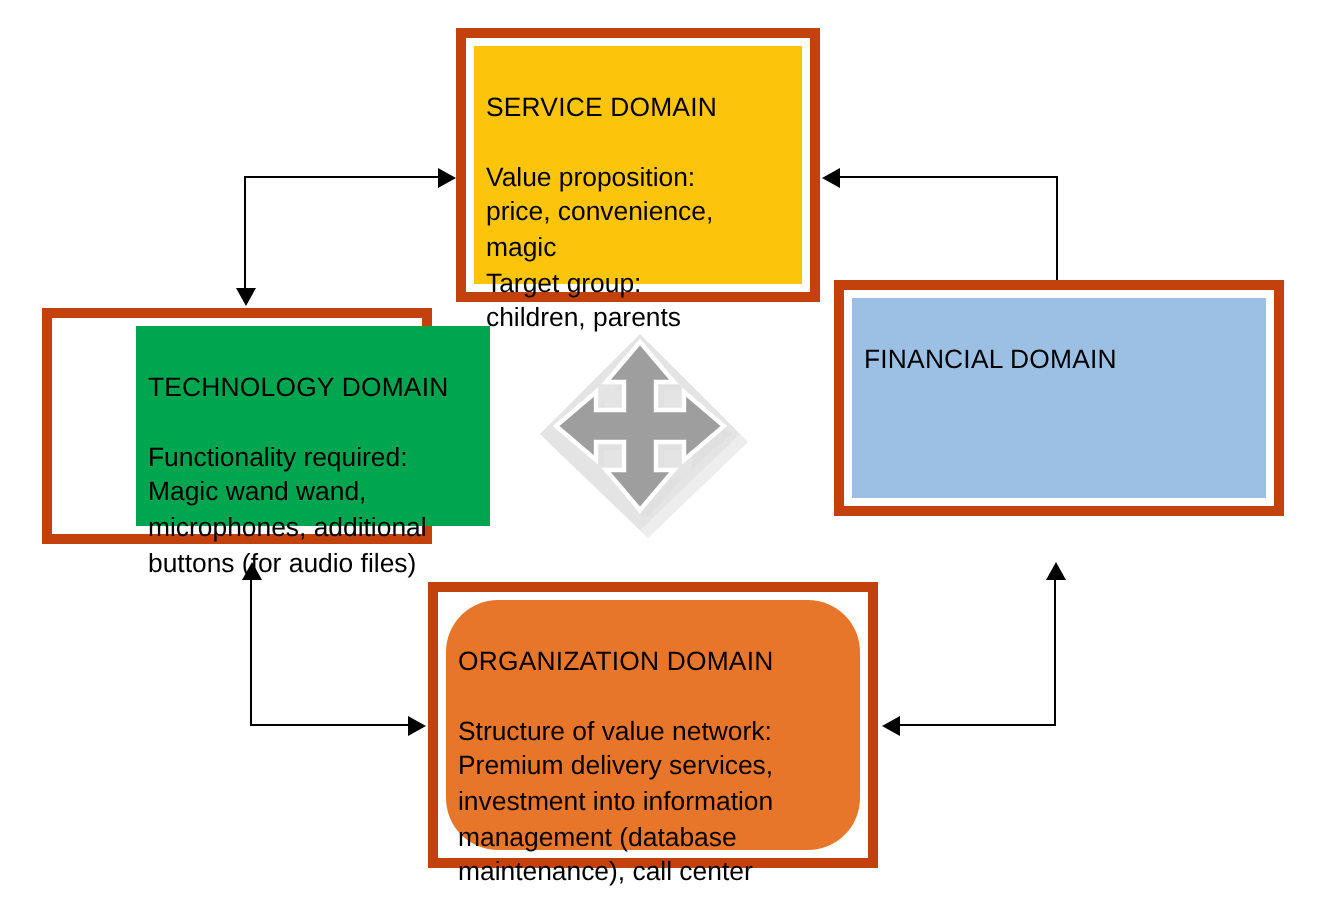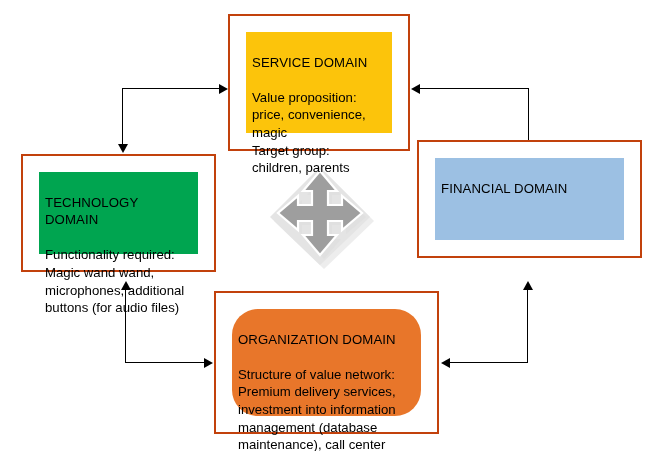--- a/index.html
+++ b/index.html
@@ -13,23 +13,23 @@
     height: 451px;
     background: #ffffff;
     overflow: hidden;
     font-family: "Liberation Sans", sans-serif;
   }
 
   
   .domain-box {
     position: absolute;
     box-sizing: border-box;
-    border: 2px solid #c2410c;
+    border: 5px solid #c2410c;
     background: #ffffff;
-    padding: 16px;
+    padding: 4px;
   }
   .domain-fill {
     width: 100%;
     height: 100%;
     box-sizing: border-box;
     padding: 4px 5px 4px 6px;
     color: #000000;
     font-size: 13.2px;
     line-height: 17.6px;
     white-space: pre-line;
@@ -135,21 +135,21 @@
       <span class="domain-title">SERVICE DOMAIN</span>
       <span class="domain-body">Value proposition:
 price, convenience,
 magic
 Target group:
 children, parents</span>
     </div>
   </div>
 
   <div class="domain-box" id="box-technology">
-    <div class="domain-fill" style="background:#00A550;">
+    <div class="domain-fill" style="background:#00A550;margin-left:38px;">
       <span class="domain-title">TECHNOLOGY  DOMAIN</span>
       <span class="domain-body">Functionality required:
 Magic wand wand,
 microphones, additional
 buttons (for audio files)</span>
     </div>
   </div>
 
   <div class="domain-box" id="box-financial">
     <div class="domain-fill" style="background:#9CC0E3;">

